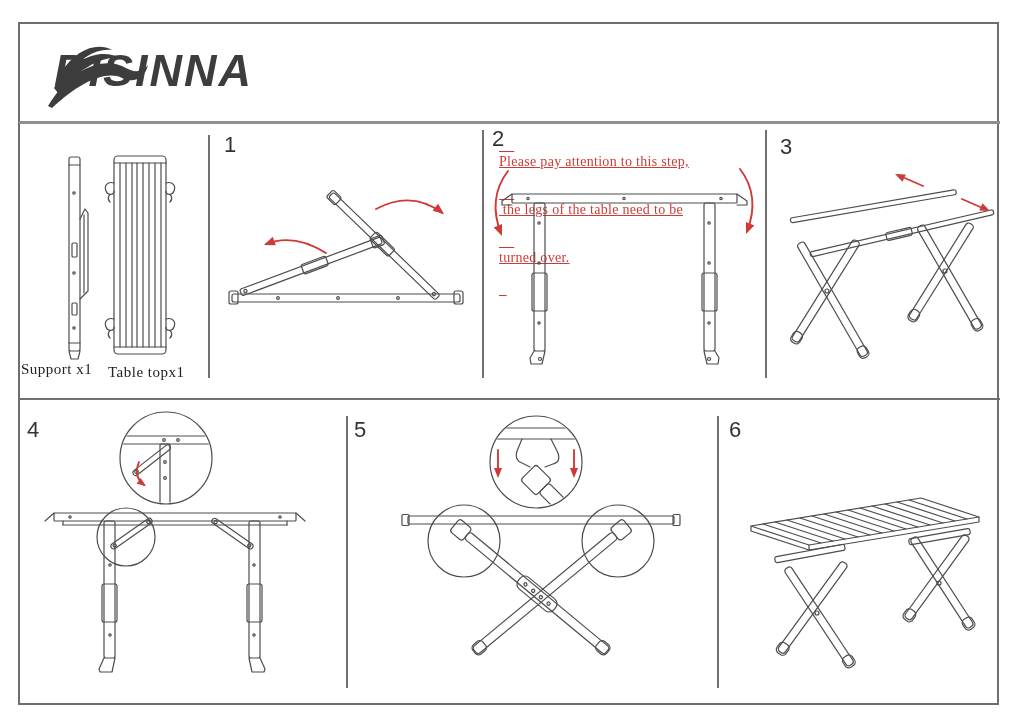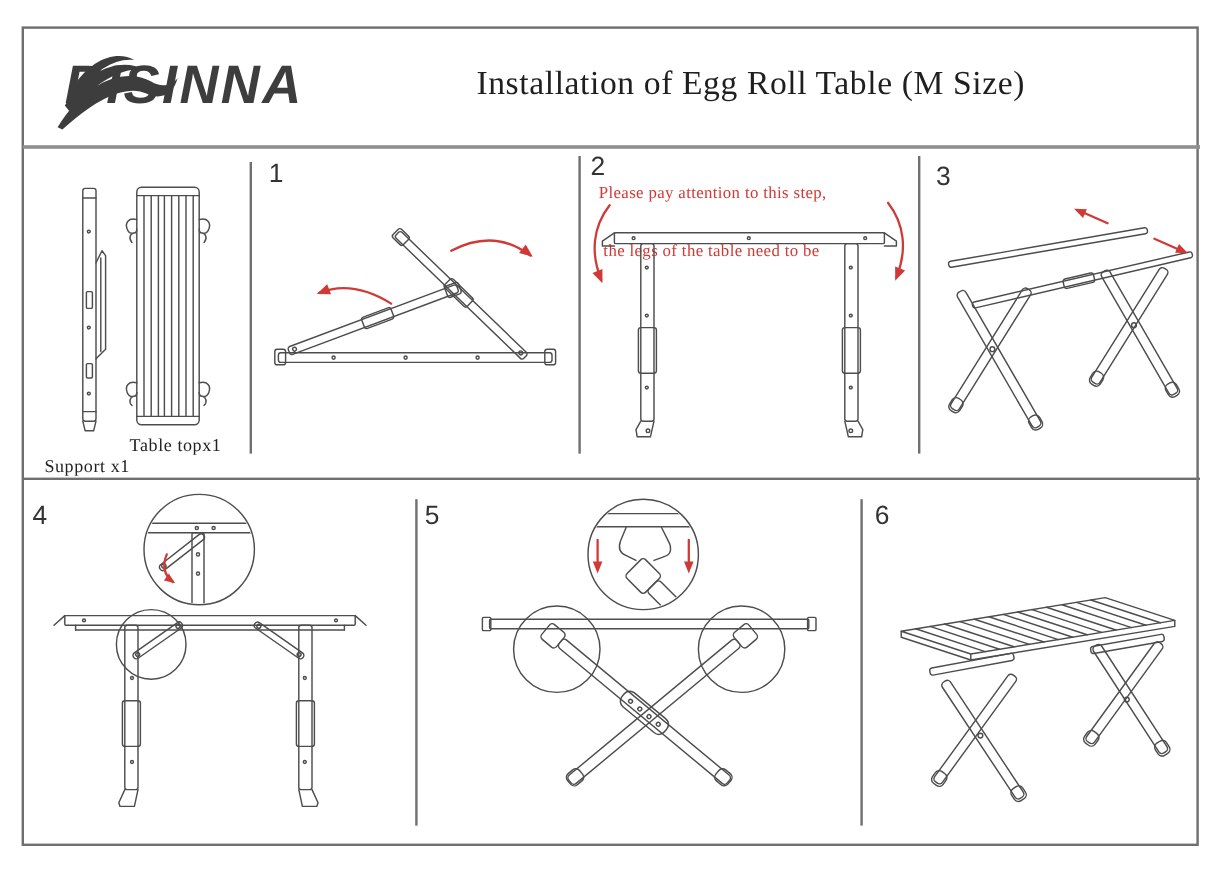--- a/index.html
+++ b/index.html
@@ -10,21 +10,21 @@
   .hdiv{position:absolute;background:#8f8f8f;}
   .vdiv{position:absolute;background:#707070;}
   .brand-wrap{position:absolute;left:46px;top:36px;display:flex;align-items:flex-start;}
   .brand-text{font-family:"Liberation Sans","DejaVu Sans",sans-serif;font-weight:700;font-style:italic;
               font-size:45px;letter-spacing:2px;color:#3d3d3d;line-height:1;margin-left:8px;margin-top:12px;}
   .page-title{position:absolute;left:397px;top:54px;width:560px;font-size:28px;letter-spacing:0.5px;color:#1f1f1f;white-space:nowrap;}
   .step-num{position:absolute;font-family:"Liberation Sans","DejaVu Sans",sans-serif;
             font-size:22px;color:#333333;line-height:1;}
   .part-label{position:absolute;font-size:15px;letter-spacing:0.5px;color:#222222;white-space:pre;}
   .note{position:absolute;left:499px;top:122px;font-size:14px;line-height:16px;
-        color:#cf3a36;letter-spacing:0.3px;white-space:pre;}
+        color:#cf3a36;letter-spacing:0.3px;white-space:pre;text-decoration:underline;}
   svg{position:absolute;overflow:visible;}
   .ln{fill:none;stroke:#4d4d4d;stroke-width:1.2;stroke-linecap:round;stroke-linejoin:round;}
   .red-s{fill:none;stroke:#cf3a36;stroke-width:1.9;stroke-linecap:round;}
   .red-f{fill:#cf3a36;stroke:none;}
   .swoosh{fill:#3d3d3d;}
 </style>
 </head>
 <body>
 
 <div id="stage">
@@ -32,40 +32,40 @@
   <div class="sheet-border"></div>
 
   <div class="brand-wrap">
     <svg width="105" height="74" viewBox="0 0 105 74">
       <path class="swoosh" d="M14,38 C30,12 52,6 66,14 C50,12 34,22 18,42 Z"></path>
       <path class="swoosh" d="M8,52 C28,20 56,12 74,22 C56,20 34,32 12,57 Z"></path>
       <path class="swoosh" d="M2,70 C26,30 60,20 80,32 C88,37 97,36 102,29 C99,42 88,48 76,42 C60,34 34,46 6,72 Z"></path>
     </svg>
     <span class="brand-text">BISINNA</span>
   </div>
-  <div class="page-title">Installation of Egg Roll Table (M Size)</div>
 
   <div class="hdiv" style="left:19px;top:121px;width:981px;height:3px;"></div>
   <div class="hdiv" style="left:19px;top:398px;width:981px;height:2px;background:#707070;"></div>
   <div class="vdiv" style="left:208px;top:135px;width:2px;height:243px;"></div>
   <div class="vdiv" style="left:482px;top:130px;width:2px;height:248px;"></div>
   <div class="vdiv" style="left:765px;top:130px;width:2px;height:248px;"></div>
   <div class="vdiv" style="left:346px;top:416px;width:2px;height:272px;"></div>
   <div class="vdiv" style="left:717px;top:416px;width:2px;height:272px;"></div>
 
   <div class="step-num" style="left:224px;top:134px;">1</div>
   <div class="step-num" style="left:492px;top:128px;">2</div>
   <div class="step-num" style="left:780px;top:136px;">3</div>
   <div class="step-num" style="left:27px;top:419px;">4</div>
   <div class="step-num" style="left:354px;top:419px;">5</div>
   <div class="step-num" style="left:729px;top:419px;">6</div>
 
   <div class="note">
     <div>Please pay attention to this step,</div>
     <div> the legs of the table need to be</div>
+    <div>turned over.</div>
   </div>
 
   <svg style="left:18px;top:123px;" width="190" height="277" viewBox="0 0 190 277">
     <g class="ln">
       <rect x="51" y="34" width="11" height="194" rx="2"></rect>
       <line x1="51" y1="42" x2="62" y2="42"></line>
       <line x1="51" y1="220" x2="62" y2="220"></line>
       <path d="M62,96 L67,86 L70,90 L70,168 L62,176"></path>
       <line x1="66" y1="92" x2="66" y2="170"></line>
       <rect x="54" y="120" width="5" height="14" rx="1"></rect>
@@ -86,21 +86,21 @@
       <line x1="125" y1="40" x2="125" y2="224"></line>
         <line x1="131" y1="40" x2="131" y2="224"></line>
       <line x1="137" y1="40" x2="137" y2="224"></line>
         <line x1="143" y1="40" x2="143" y2="224"></line>
       <path d="M96,60 c-7,-2 -10,3 -8,8 c2,5 8,4 8,0 M95,71 c-5,0 -6,5 -3,8"></path>
       <path d="M148,60 c7,-2 10,3 8,8 c-2,5 -8,4 -8,0 M149,71 c5,0 6,5 3,8"></path>
       <path d="M96,196 c-7,-2 -10,3 -8,8 c2,5 8,4 8,0 M95,207 c-5,0 -6,5 -3,8"></path>
       <path d="M148,196 c7,-2 10,3 8,8 c-2,5 -8,4 -8,0 M149,207 c5,0 6,5 3,8"></path>
     </g>
   </svg>
-  <div class="part-label" style="left:21px;top:381px;margin-left:16px;">Support x1</div>
+  <div class="part-label" style="left:21px;top:361px;">Support x1</div>
   <div class="part-label" style="left:108px;top:364px;">Table topx1</div>
 
   <svg style="left:208px;top:123px;" width="274" height="277" viewBox="0 0 274 277">
     <g class="ln">
       <rect x="24" y="171" width="228" height="8" rx="2"></rect>
       <rect x="21" y="168" width="9" height="13" rx="2"></rect>
       <rect x="246" y="168" width="9" height="13" rx="2"></rect>
       <circle cx="70" cy="175" r="1.3"></circle>
         <circle cx="130" cy="175" r="1.3"></circle>
         <circle cx="190" cy="175" r="1.3"></circle>

